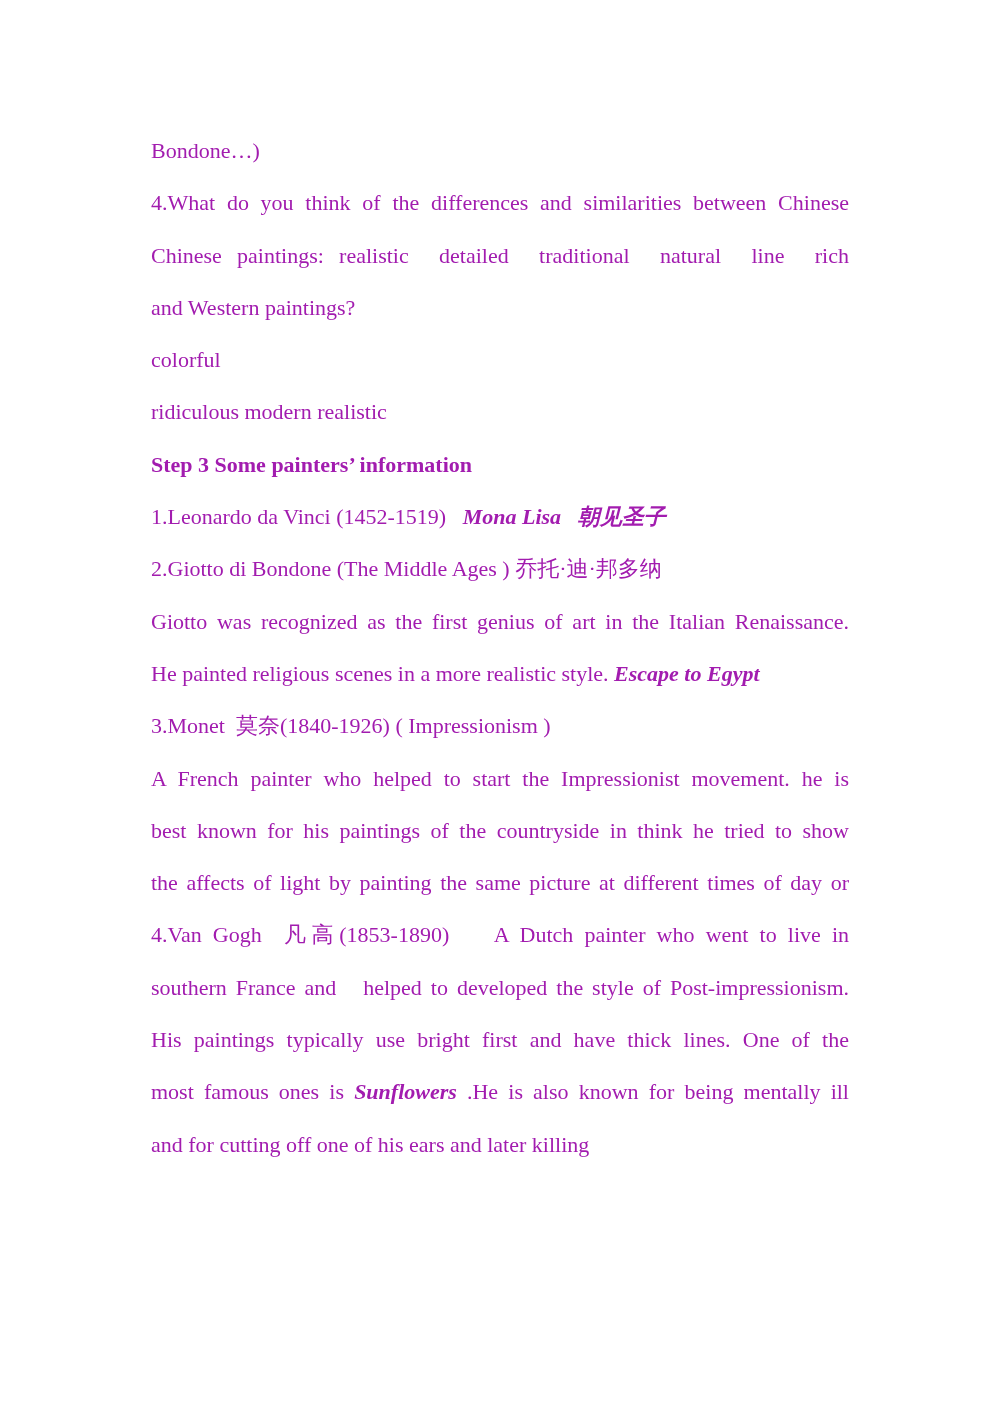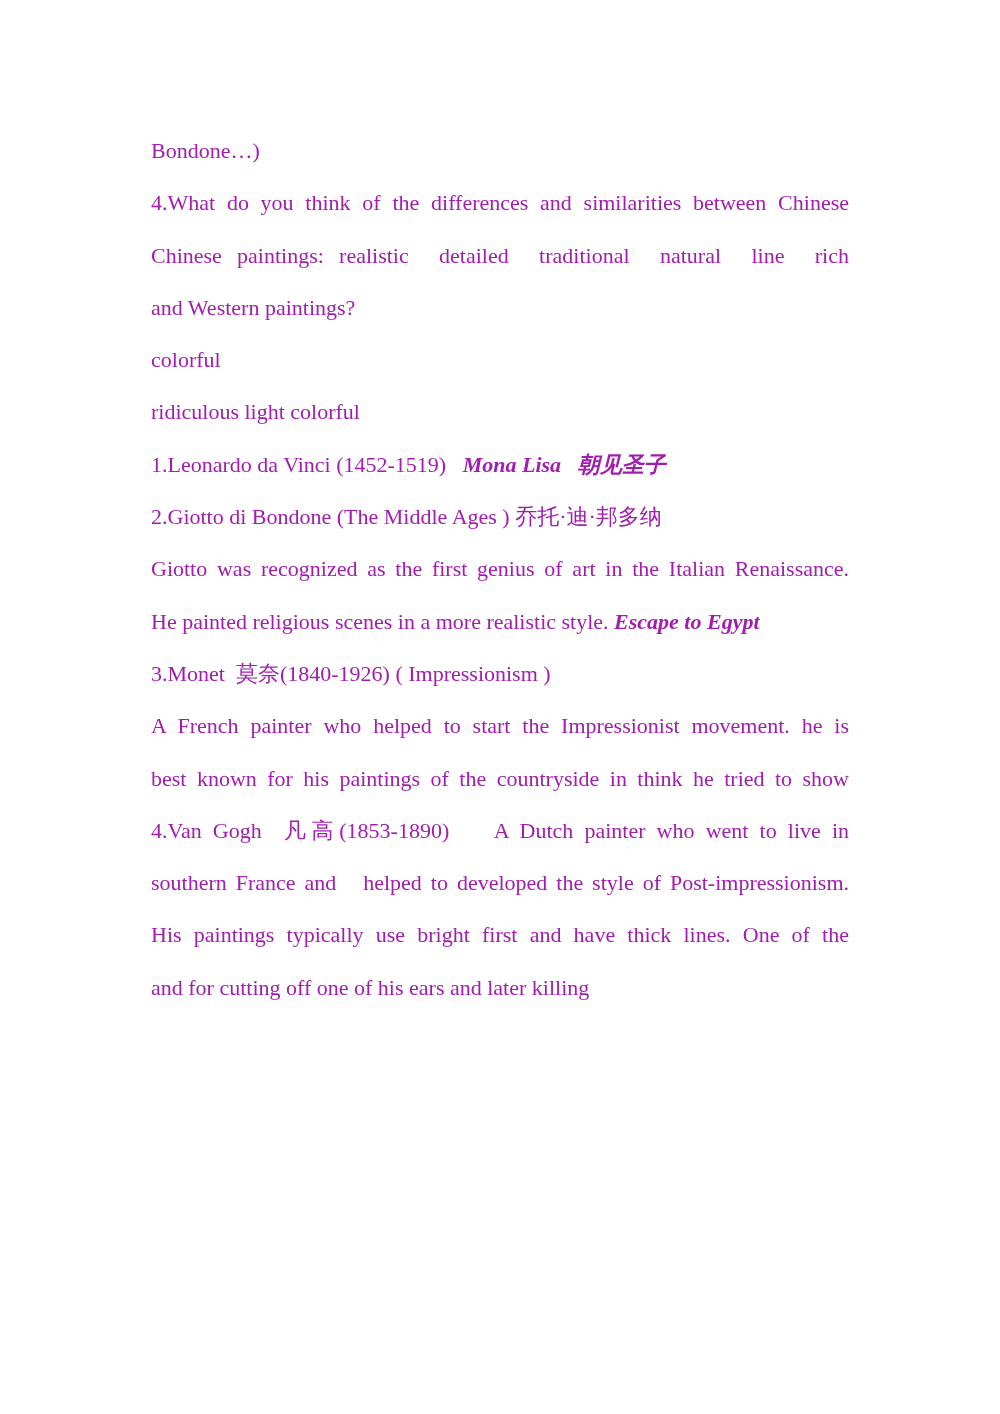--- a/index.html
+++ b/index.html
@@ -44,26 +44,29 @@
 </head>
 <body>
 
 <div class="page">
   <div class="doc-text" id="doc-text">
       <div class="line"><span>Bondone…)</span></div>
       <div class="line just"><span>4.What do you think of the differences and similarities between Chinese</span></div>
       <div class="line just"><span>Chinese paintings: realistic &nbsp;detailed &nbsp;traditional &nbsp;natural &nbsp;line &nbsp;rich</span></div>
       <div class="line"><span>and Western paintings?</span></div>
       <div class="line"><span>colorful</span></div>
-      <div class="line"><span>ridiculous light colorful</span></div>
+      <div class="line"><span>ridiculous modern realistic</span></div>
+      <div class="line"><span class="b">Step 3 Some painters’ information</span></div>
       <div class="line"><span>1.Leonardo da Vinci (1452-1519) &nbsp; </span><span class="bi">Mona Lisa</span><span> &nbsp; </span><span class="bi">朝见圣子</span></div>
       <div class="line"><span>2.Giotto di Bondone (The Middle Ages ) 乔托·迪·邦多纳</span></div>
       <div class="line just"><span>Giotto was recognized as the first genius of art in the Italian Renaissance.</span></div>
       <div class="line"><span>He painted religious scenes in a more realistic style. </span><span class="bi">Escape to Egypt</span></div>
       <div class="line"><span>3.Monet &nbsp;莫奈(1840-1926) ( Impressionism )</span></div>
       <div class="line just"><span>A French painter who helped to start the Impressionist movement. he is</span></div>
       <div class="line just"><span>best known for his paintings of the countryside in think he tried to show</span></div>
+      <div class="line just"><span>the affects of light by painting the same picture at different times of day or</span></div>
       <div class="line just"><span>4.Van Gogh &nbsp;凡高(1853-1890) &nbsp;&nbsp; A Dutch painter who went to live in</span></div>
       <div class="line just"><span>southern France and &nbsp; helped to developed the style of Post-impressionism.</span></div>
       <div class="line just"><span>His paintings typically use bright first and have thick lines. One of the</span></div>
+      <div class="line just"><span>most famous ones is </span><span class="bi">Sunflowers</span><span> .He is also known for being mentally ill</span></div>
       <div class="line"><span>and for cutting off one of his ears and later killing</span></div>
     </div>
 </div>
 
 </body></html>

